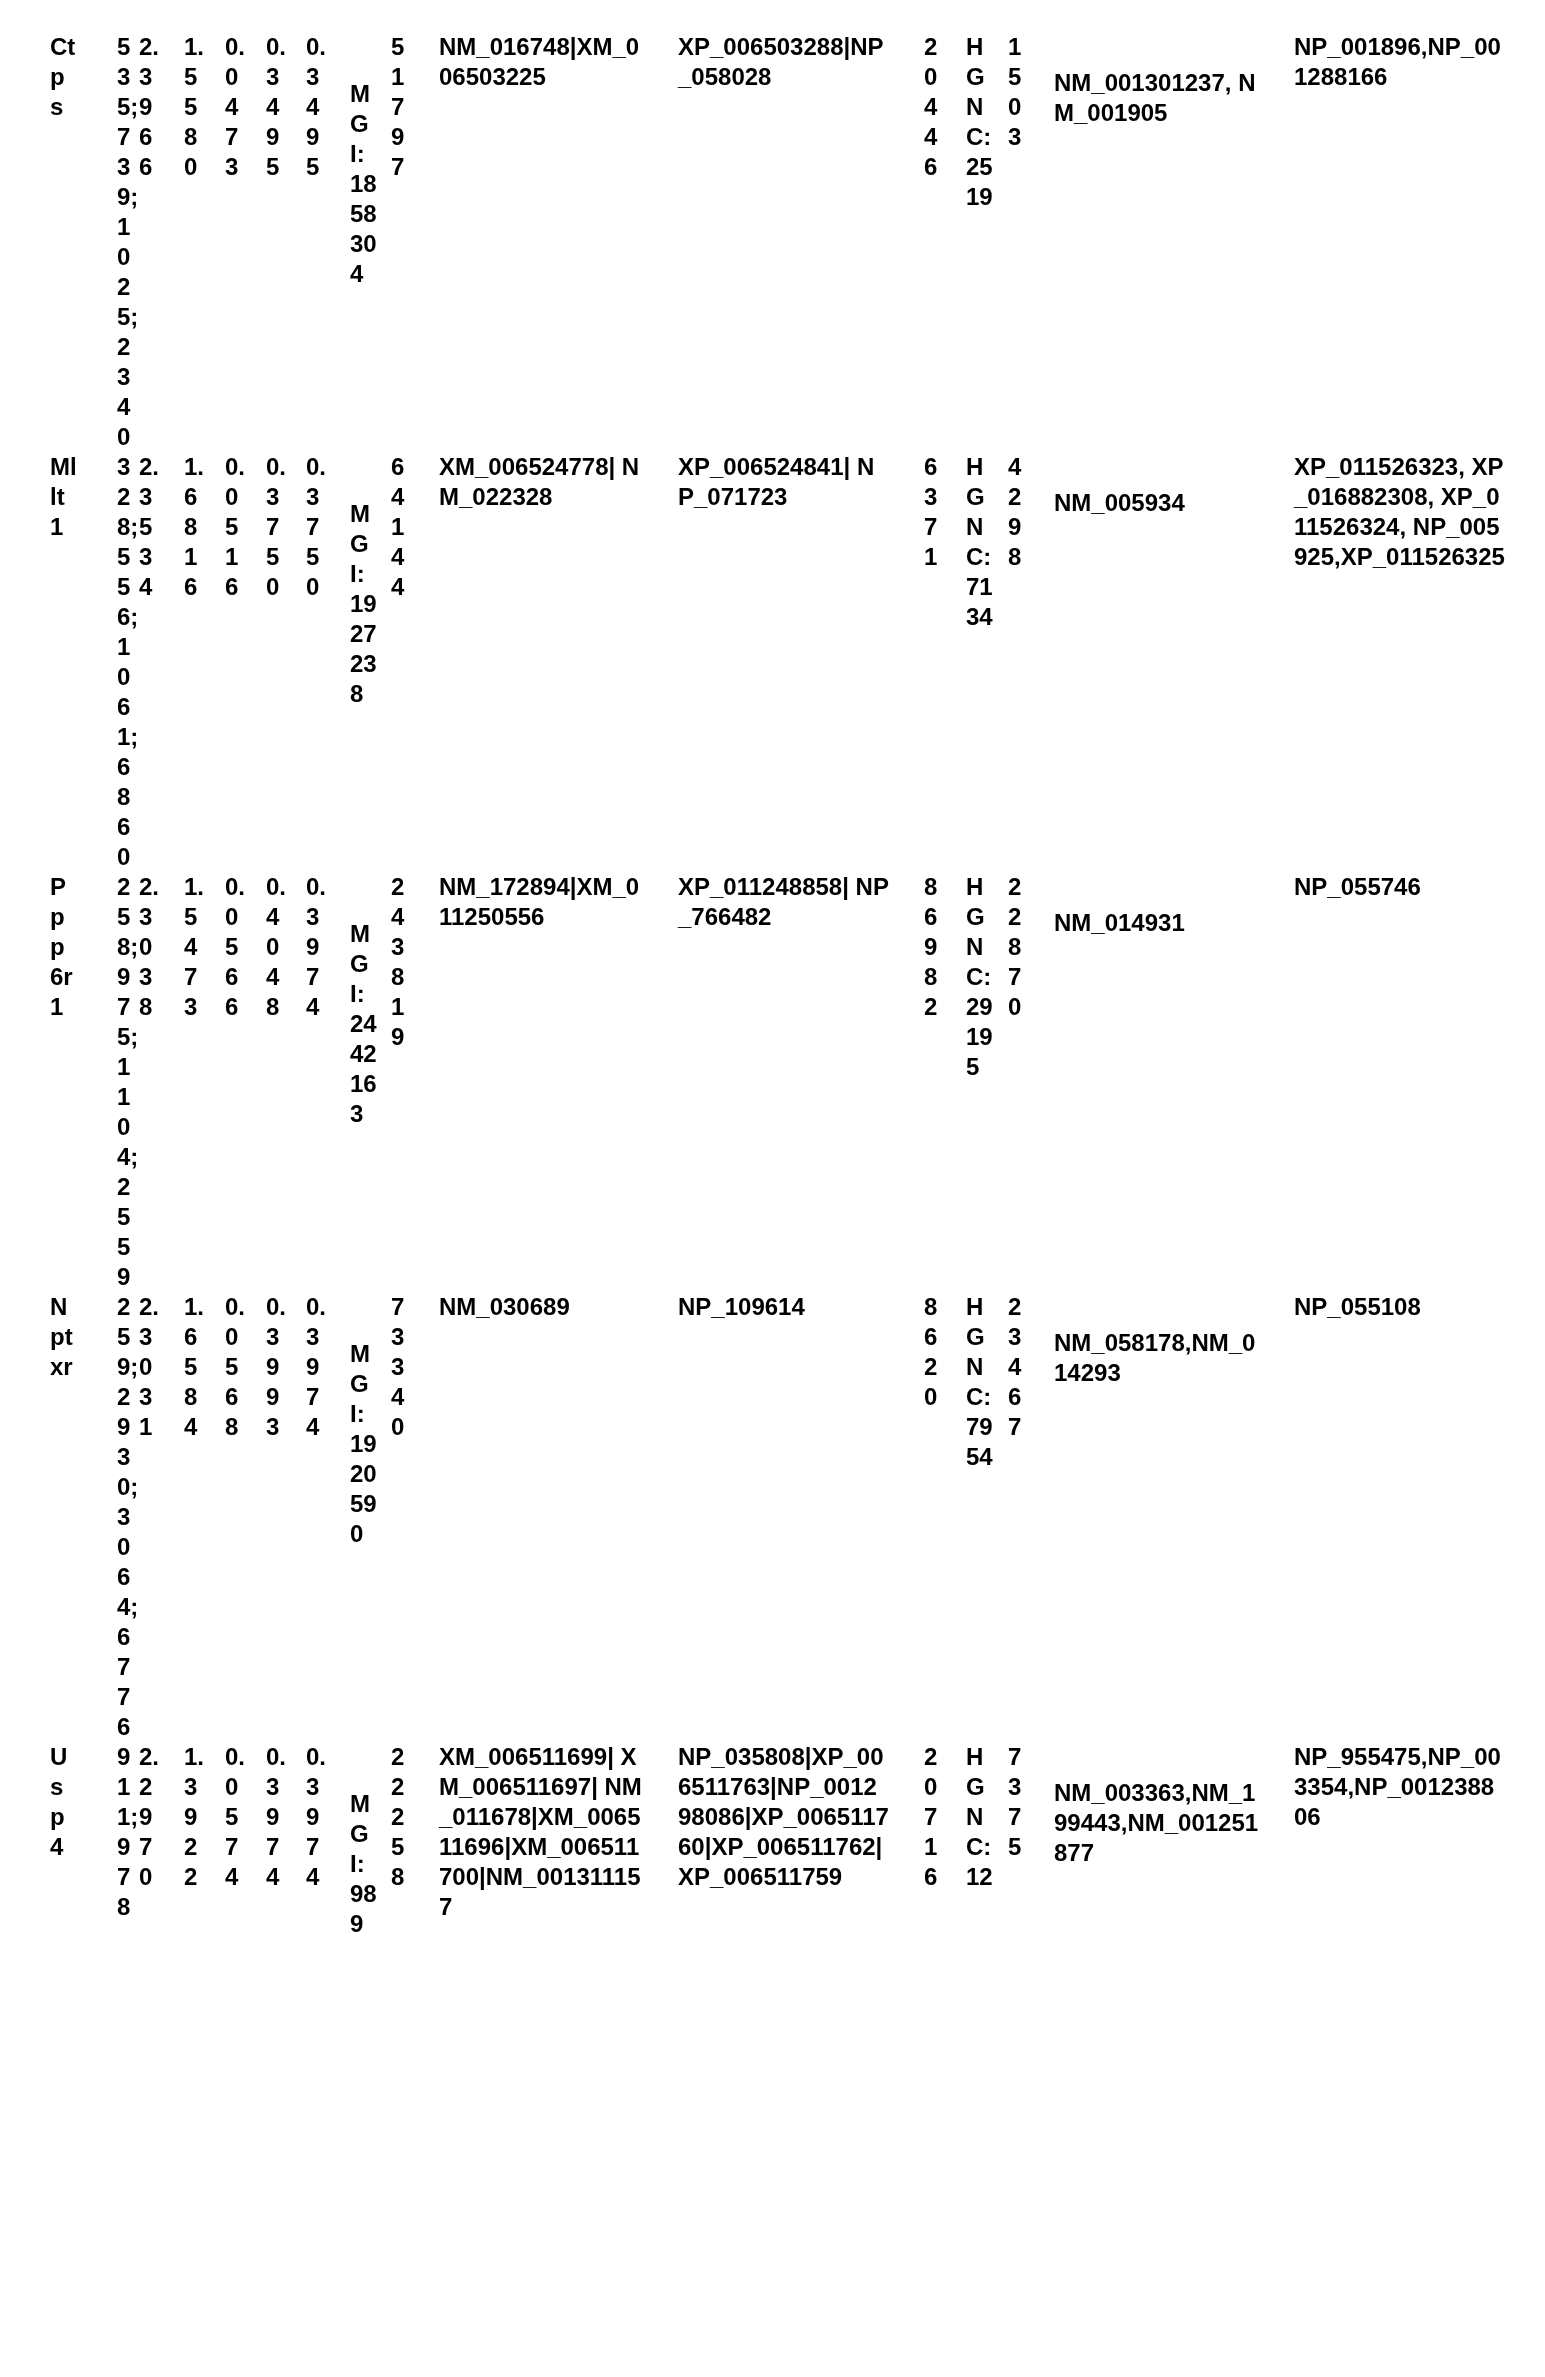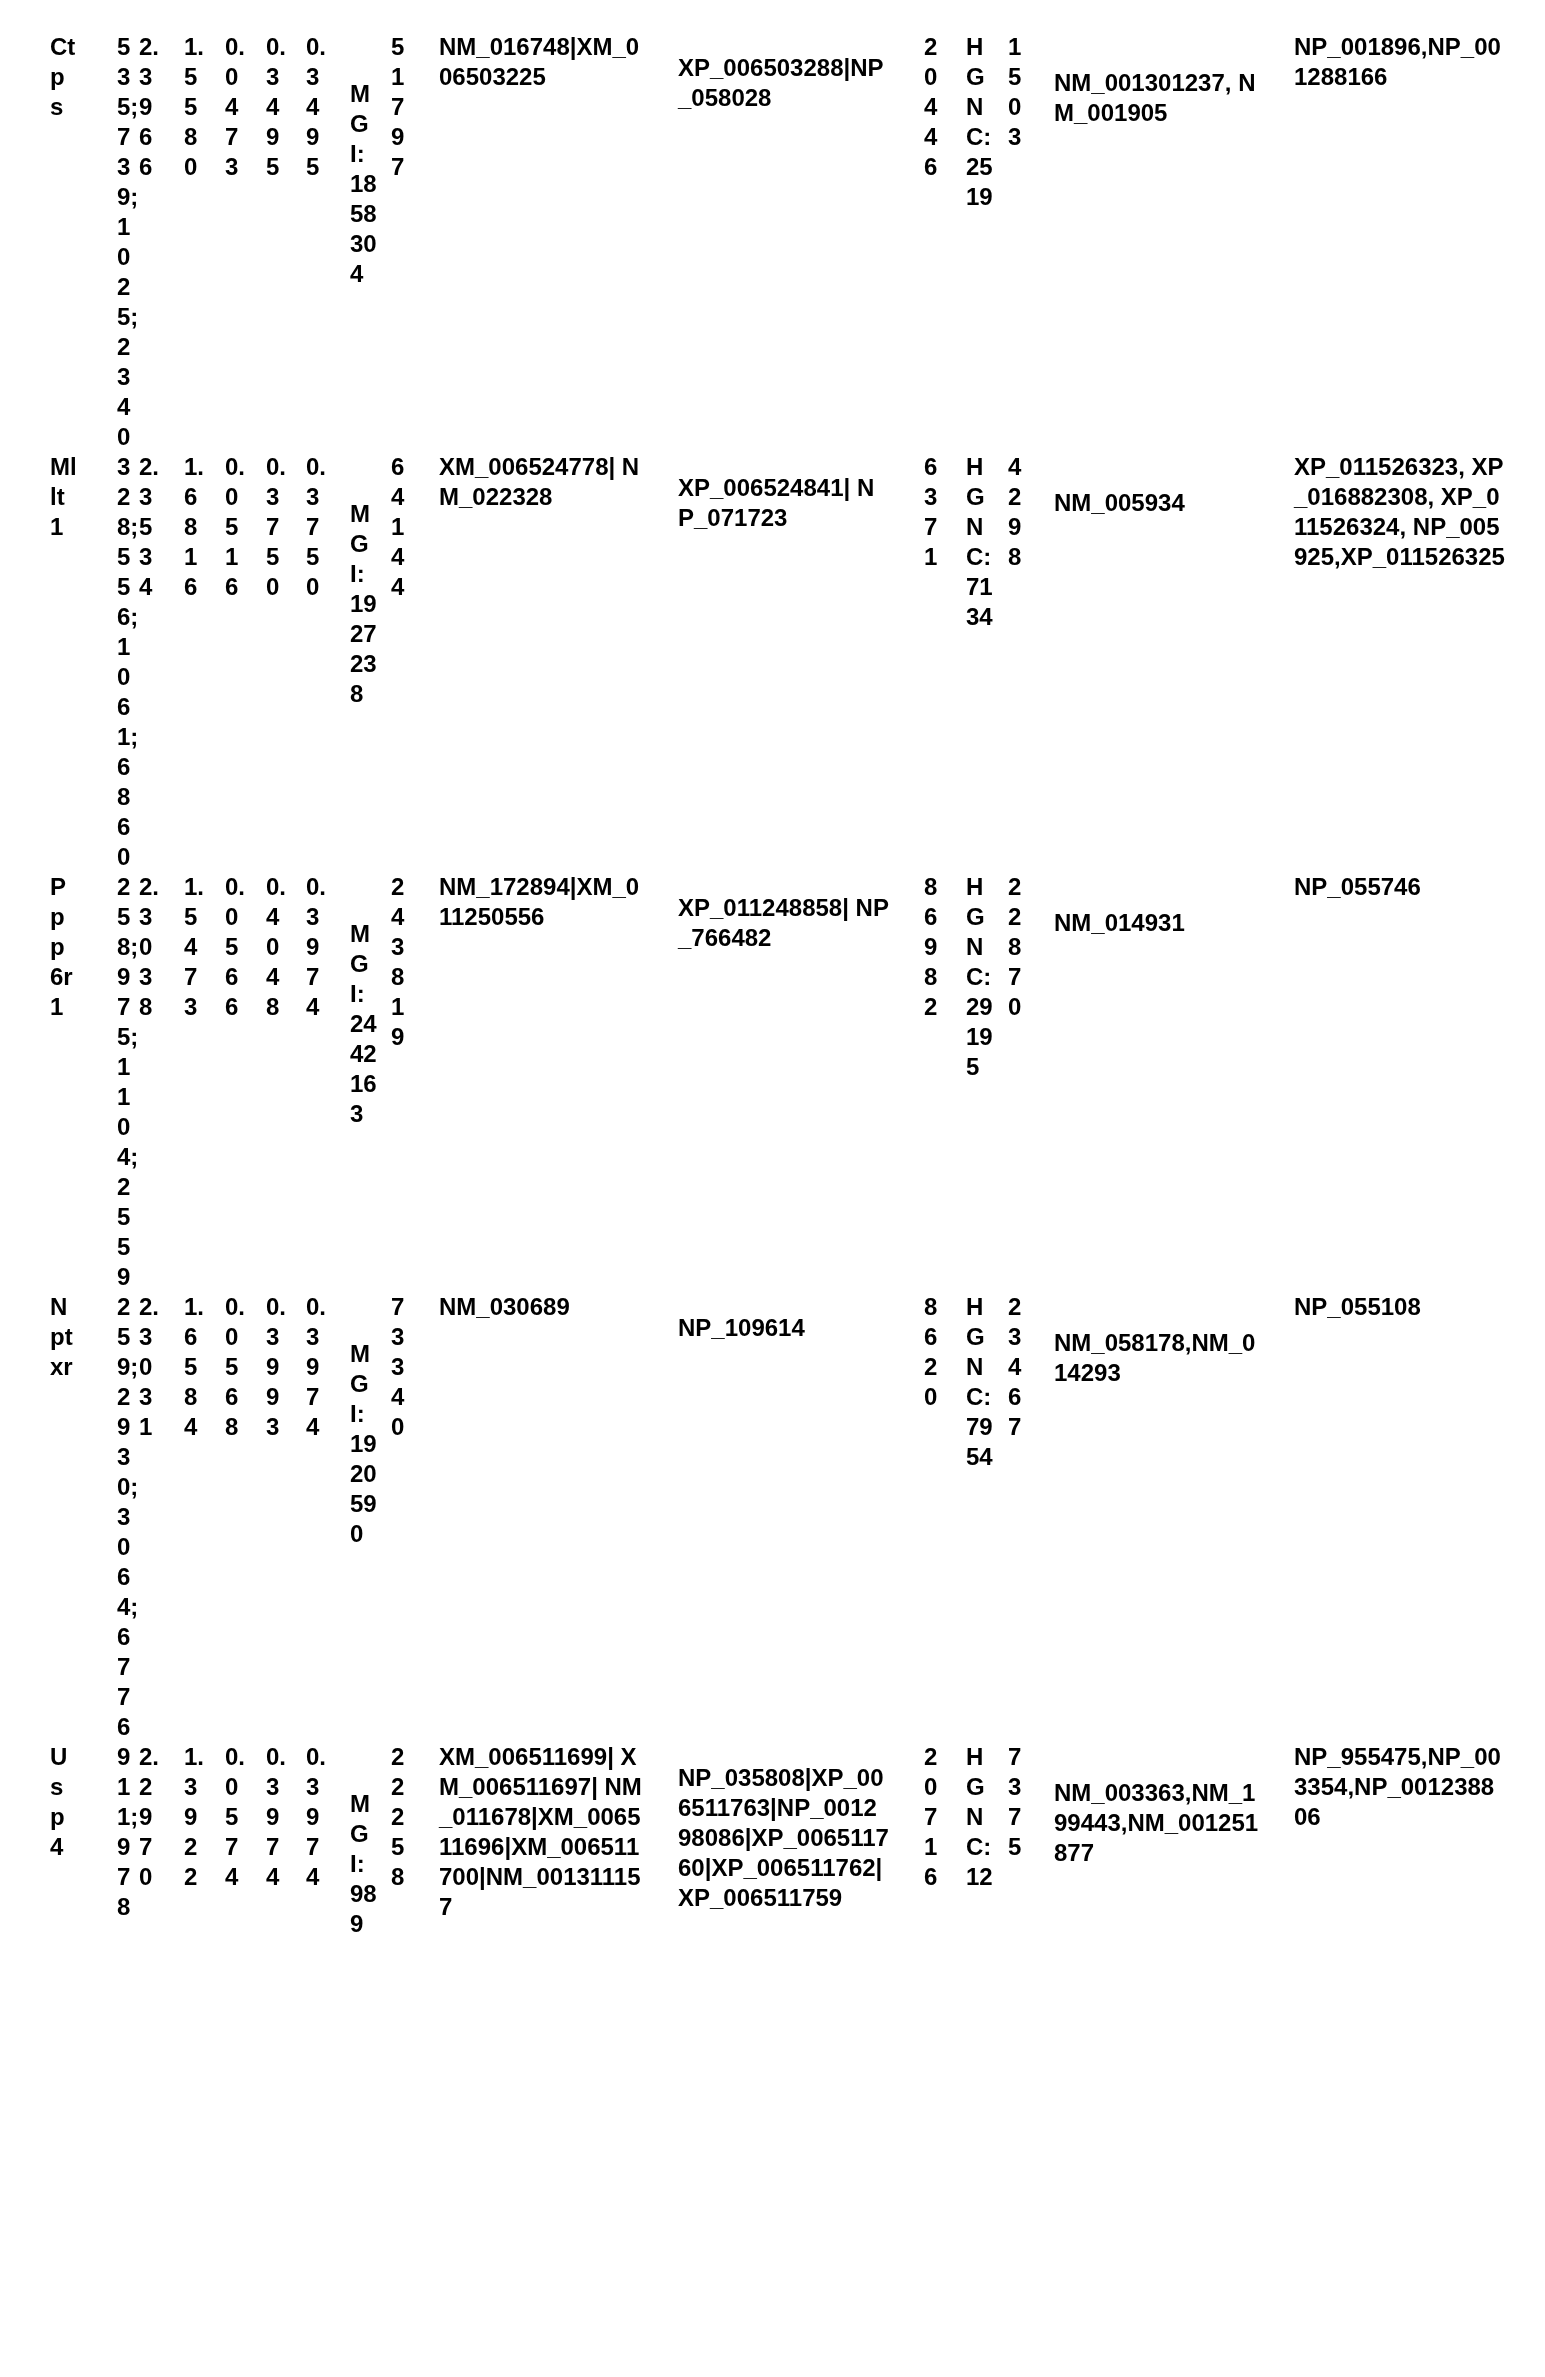--- a/index.html
+++ b/index.html
@@ -46,21 +46,21 @@
   .c0  { left: 50px;   width: 27px; }
   .c1  { left: 93px;  width: 24px; margin-left: 24px; }
   .c2  { left: 139px;  width: 24px; }
   .c3  { left: 184px;  width: 24px; }
   .c4  { left: 225px;  width: 24px; }
   .c5  { left: 266px;  width: 24px; }
   .c6  { left: 306px;  width: 24px; }
   .c7  { left: 350px;  width: 27px; margin-top: 47px; }
   .c8  { left: 391px;  width: 24px; }
   .c9  { left: 439px;  width: 213px; }
-  .c10 { left: 678px;  width: 211px; margin-top: 21px; }
+  .c10 { left: 678px;  width: 211px; }
   .c11 { left: 924px; width: 24px; }
   .c12 { left: 966px; width: 27px; }
   .c13 { left: 1008px; width: 24px; }
   .c14 { left: 1054px; width: 211px; margin-top: 36px; }
   .c15 { left: 1294px; width: 211px; }
 </style>
 </head>
 <body>
 
 <div class="table">

